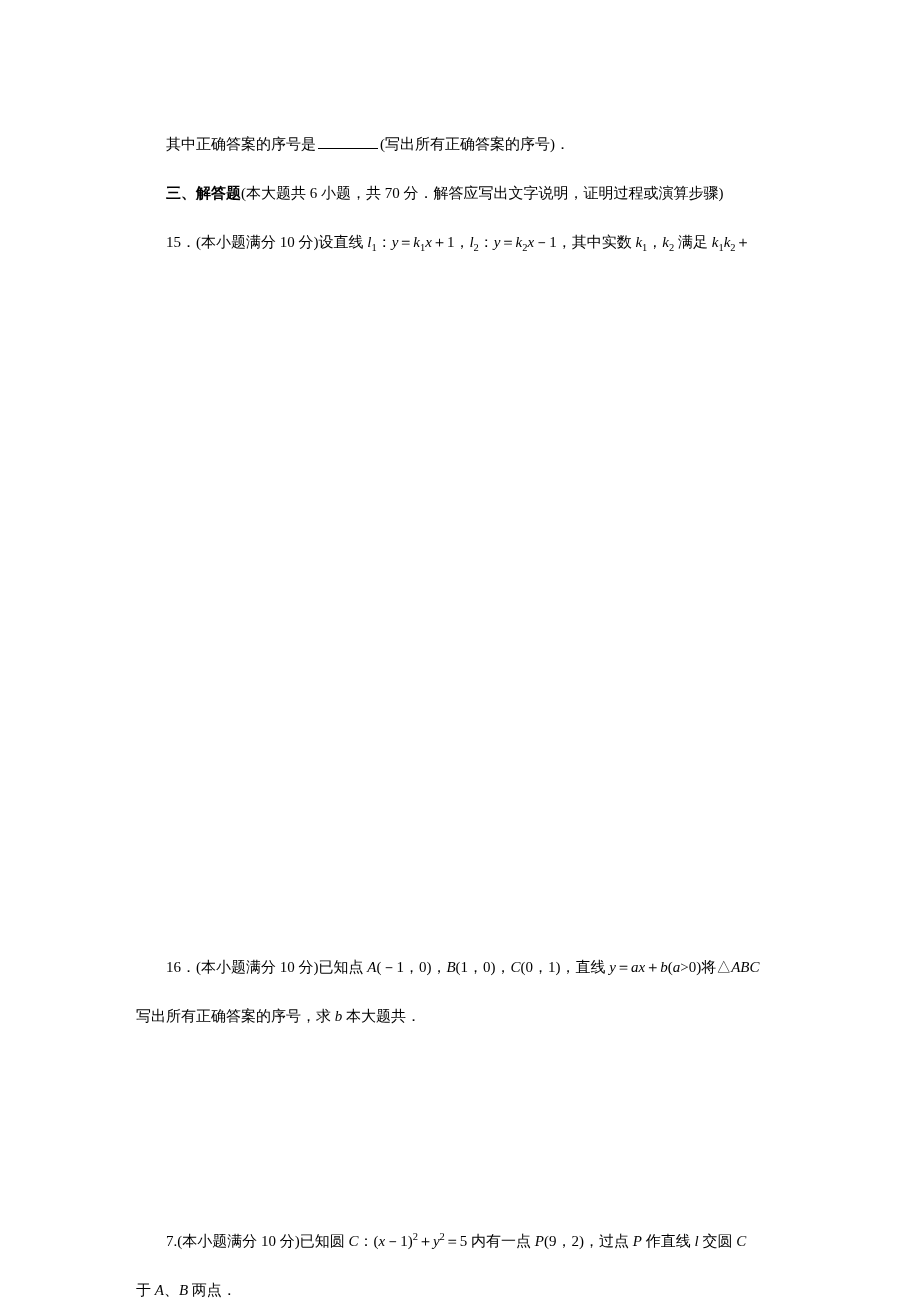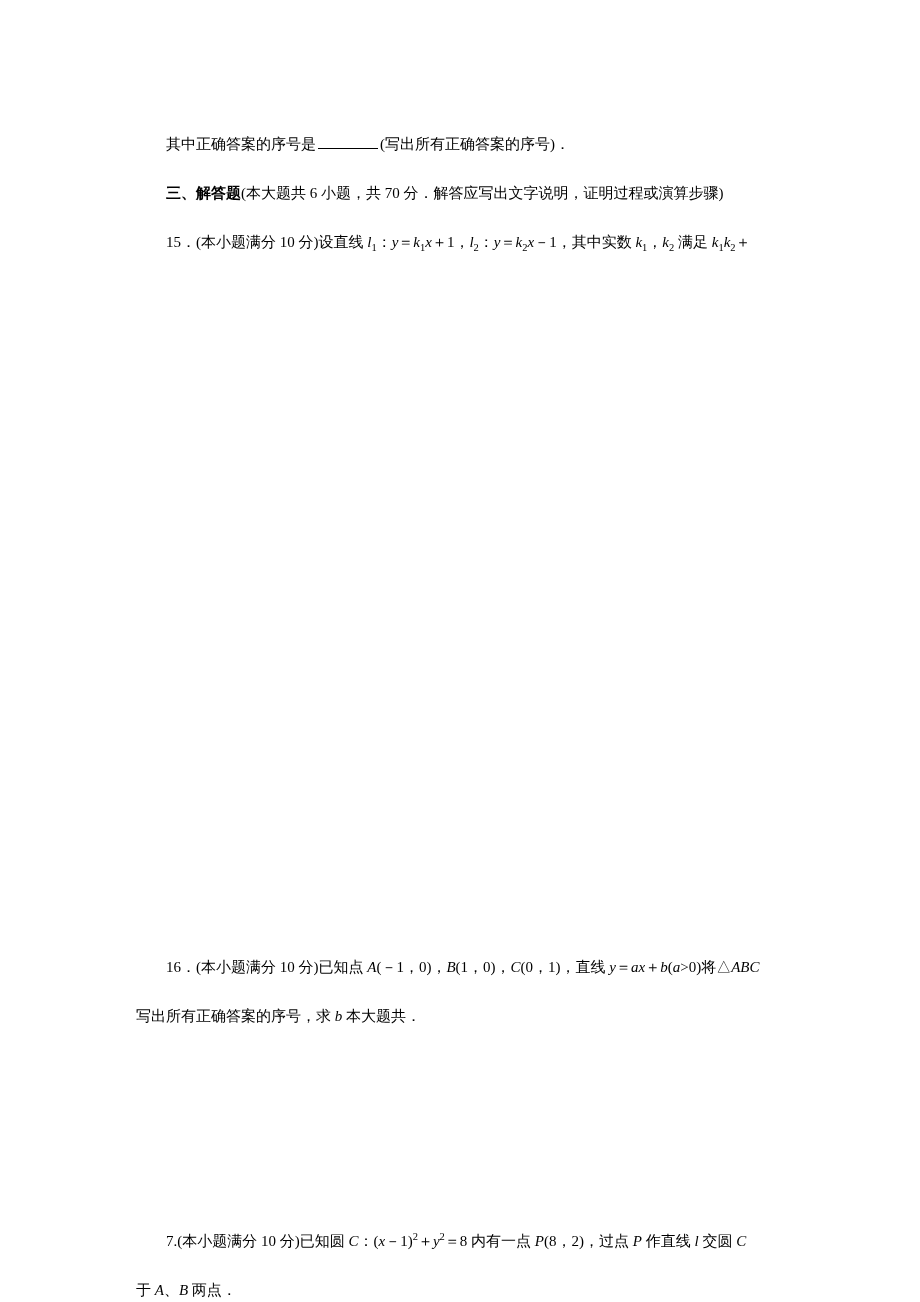--- a/index.html
+++ b/index.html
@@ -72,19 +72,19 @@
   <p class="para indent-q">
     <span>16．</span><span>(本小题满分 10 分)</span><span>已知点 </span><span class="it">A</span><span>(－1，0)，</span><span class="it">B</span><span>(1，0)，</span><span class="it">C</span><span>(0，1)，直线 </span><span class="it">y</span><span>＝</span><span class="it">a</span><span class="it">x</span><span>＋</span><span class="it">b</span><span>(</span><span class="it">a</span><span>&gt;0)将△</span><span class="it">ABC</span>
   </p>
   <p class="para no-indent">
     <span>写出所有正确答案的序号，求 </span><span class="it">b</span><span> 本大题共．</span>
   </p>
 
   <div class="space-mid"></div>
 
   <p class="para indent-q">
-    <span>7.</span><span>(本小题满分 10 分)</span><span>已知圆 </span><span class="it">C</span><span>：(</span><span class="it">x</span><span>－1)</span><sup>2</sup><span>＋</span><span class="it">y</span><sup>2</sup><span>＝8 内有一点 </span><span class="it">P</span><span>(8，2)，过点 </span><span class="it">P</span><span> 作直线 </span><span class="it">l</span><span> 交圆 </span><span class="it">C</span>
+    <span>7.</span><span>(本小题满分 10 分)</span><span>已知圆 </span><span class="it">C</span><span>：(</span><span class="it">x</span><span>－1)</span><sup>2</sup><span>＋</span><span class="it">y</span><sup>2</sup><span>＝5 内有一点 </span><span class="it">P</span><span>(9，2)，过点 </span><span class="it">P</span><span> 作直线 </span><span class="it">l</span><span> 交圆 </span><span class="it">C</span>
   </p>
   <p class="para no-indent">
     <span>于 </span><span class="it">A</span><span>、</span><span class="it">B</span><span> 两点．</span>
   </p>
 
 </div>
 
 </body></html>

